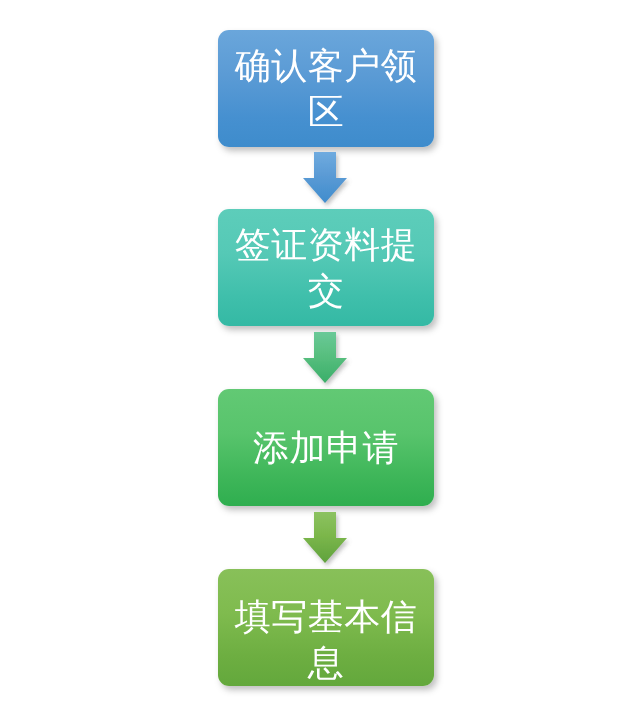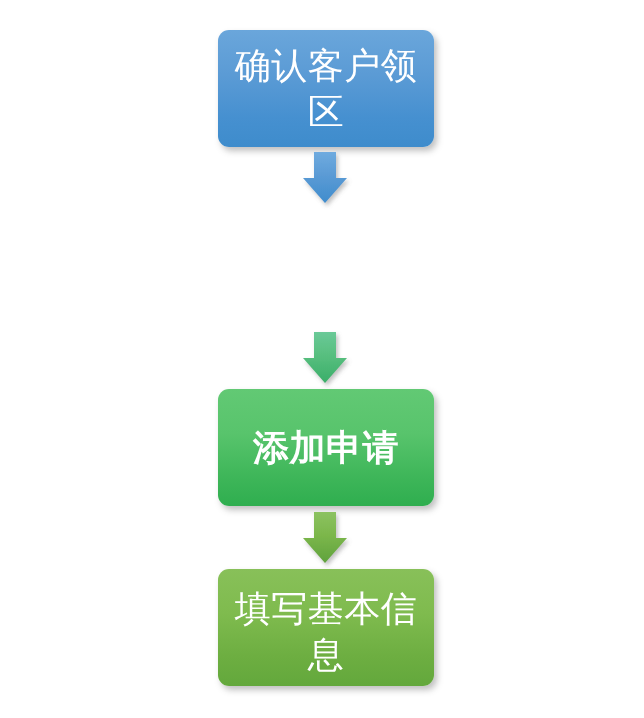--- a/index.html
+++ b/index.html
@@ -34,42 +34,41 @@
     box-sizing: border-box;
     display: flex;
     align-items: center;
     justify-content: center;
     text-align: center;
     color: #ffffff;
     font-size: 36px;
     line-height: 46px;
     letter-spacing: 0.5px;
     font-weight: 400;
-    padding: 8px 14px;
+    padding: 0 14px;
     box-shadow: 3px 4px 6px rgba(90, 90, 90, 0.38);
     user-select: none;
   }
 
   .flow-node .node-label {
     display: block;
     width: 100%;
   }
 
   .node-step-1 {
     top: 30px;
     background: linear-gradient(to bottom, #6aa6db 0%, #5b9bd5 38%, #4690d0 75%, #3e8ccc 100%);
   }
   .node-step-2 {
     top: 209px;
     background: linear-gradient(to bottom, #5dcdba 0%, #55c9b6 38%, #3fbfab 75%, #34b9a4 100%);
   }
   .node-step-3 {
     top: 389px;
     background: linear-gradient(to bottom, #62c974 0%, #58c46c 38%, #3eb659 75%, #2fae4f 100%);
-    font-weight: bold;
   }
   .node-step-4 {
     top: 569px;
     background: linear-gradient(to bottom, #88c059 0%, #7fbb4e 38%, #6dae41 75%, #63a83c 100%);
     align-items: flex-end;
   }
 
   .flow-arrow {
     position: absolute;
     left: 302px;
@@ -105,20 +104,23 @@
           <stop offset="100%" stop-color="#3f8dcd"></stop>
         </linearGradient>
         <filter id="shArrow1" x="-50%" y="-50%" width="220%" height="220%">
           <feDropShadow dx="2" dy="3" stdDeviation="2.2" flood-color="#6a6a6a" flood-opacity="0.42"></feDropShadow>
         </filter>
       </defs>
       <path d="M 12,0 L 34,0 L 34,26 L 45,26 L 23,51 L 1,26 L 12,26 Z" fill="url(#gradArrow1)" filter="url(#shArrow1)"></path>
     </svg>
   </div>
 
+  <div class="flow-node node-step-2">
+    <span class="node-label">签证资料提交</span>
+  </div>
 
   <div class="flow-arrow arrow-2">
     <svg viewBox="0 0 46 52" xmlns="http://www.w3.org/2000/svg">
       <defs>
         <linearGradient id="gradArrow2" x1="0" y1="0" x2="0" y2="1">
           <stop offset="0%" stop-color="#6ac998"></stop>
           <stop offset="45%" stop-color="#58bf7f"></stop>
           <stop offset="100%" stop-color="#3aae69"></stop>
         </linearGradient>
         <filter id="shArrow2" x="-50%" y="-50%" width="220%" height="220%">

